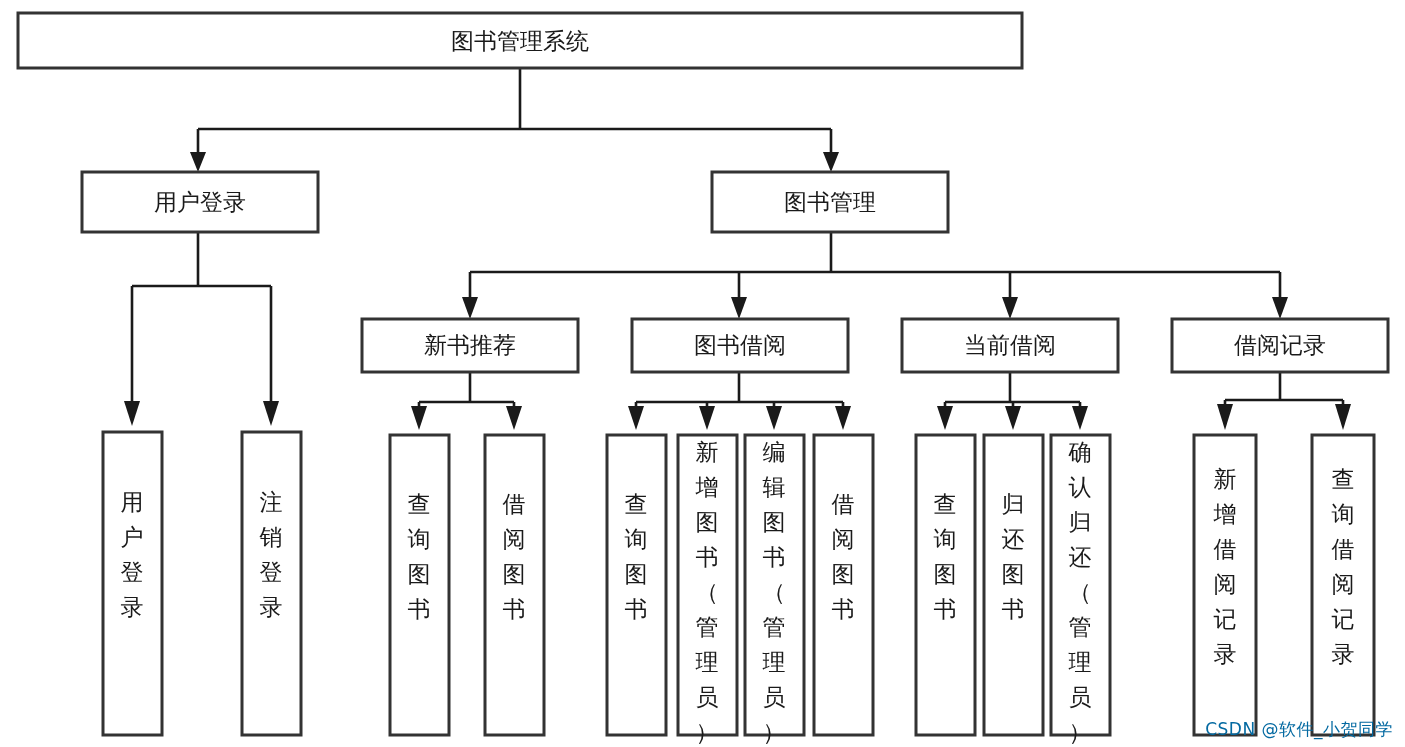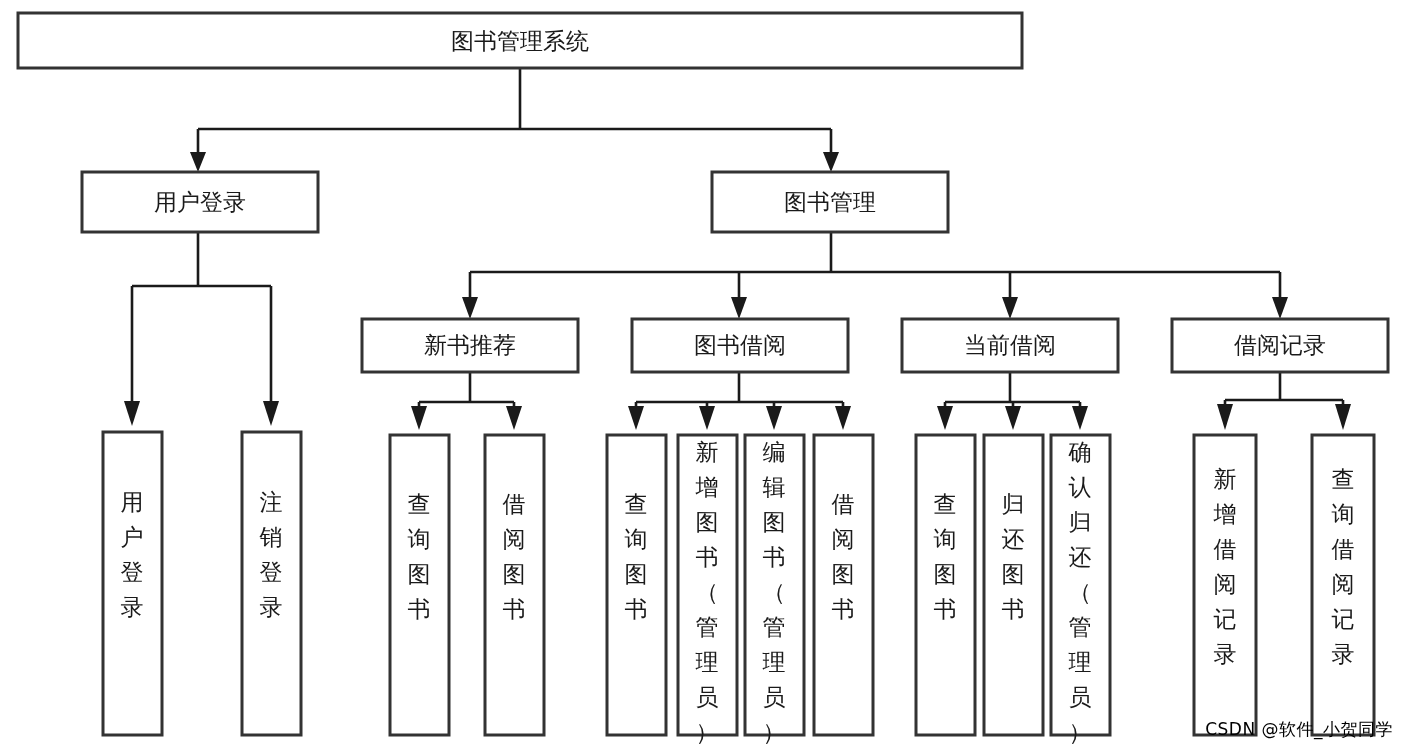--- a/index.html
+++ b/index.html
@@ -45,21 +45,21 @@
   .arrow-head {
     fill: #1a1a1a;
     stroke: none;
   }
   .watermark {
     position: absolute;
     right: 12px;
     bottom: 6px;
     font-family: "DejaVu Sans", "Liberation Sans", sans-serif;
     font-size: 17px;
-    color: #000000;
+    color: #0369a1;
     white-space: nowrap;
     letter-spacing: 0.5px;
   }
 </style>
 </head>
 <body>
 
 <svg id="diagram" viewBox="0 0 1405 747">
 
   <g>

